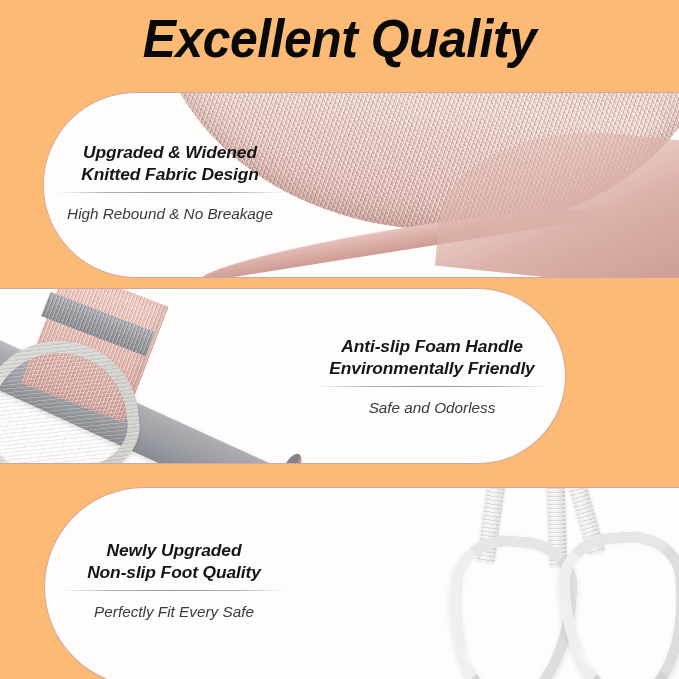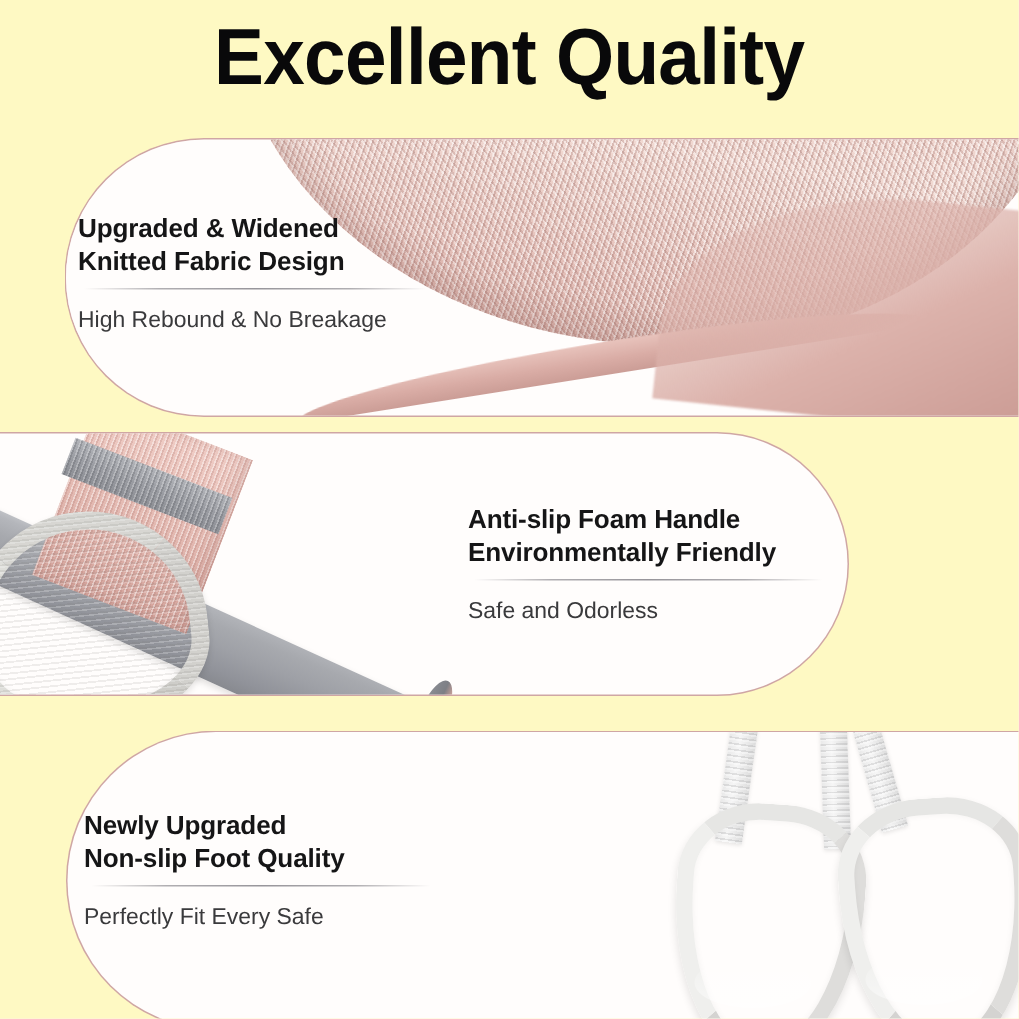--- a/index.html
+++ b/index.html
@@ -12,21 +12,22 @@
     background: #fdf1e7;
     font-family: "Liberation Sans", sans-serif;
     overflow: hidden;
     position: relative;
   }
   #page {
     position: absolute;
     inset: 0;
     width: 679px;
     height: 679px;
-    background: #fef9c3;
+    background: #fdba74;
+    font-style: italic;
   }
 
   
   .page-title {
     position: absolute;
     left: 0;
     top: 8px;
     width: 679px;
     text-align: center;
     font-family: "Liberation Sans Narrow", "Liberation Sans", sans-serif;
@@ -69,20 +70,21 @@
     top: 487px;
     width: 660px;
     height: 200px;
     border-radius: 100px 0 0 100px;
     border-right: none;
   }
 
   
   .txtblock {
     position: absolute;
+    text-align: center;
     z-index: 6;
   }
   .headline {
     font-family: "Liberation Sans", sans-serif;
     font-weight: bold;
     font-size: 17.4px;
     line-height: 21.5px;
     color: #151516;
     letter-spacing: -0.1px;
     white-space: nowrap;

